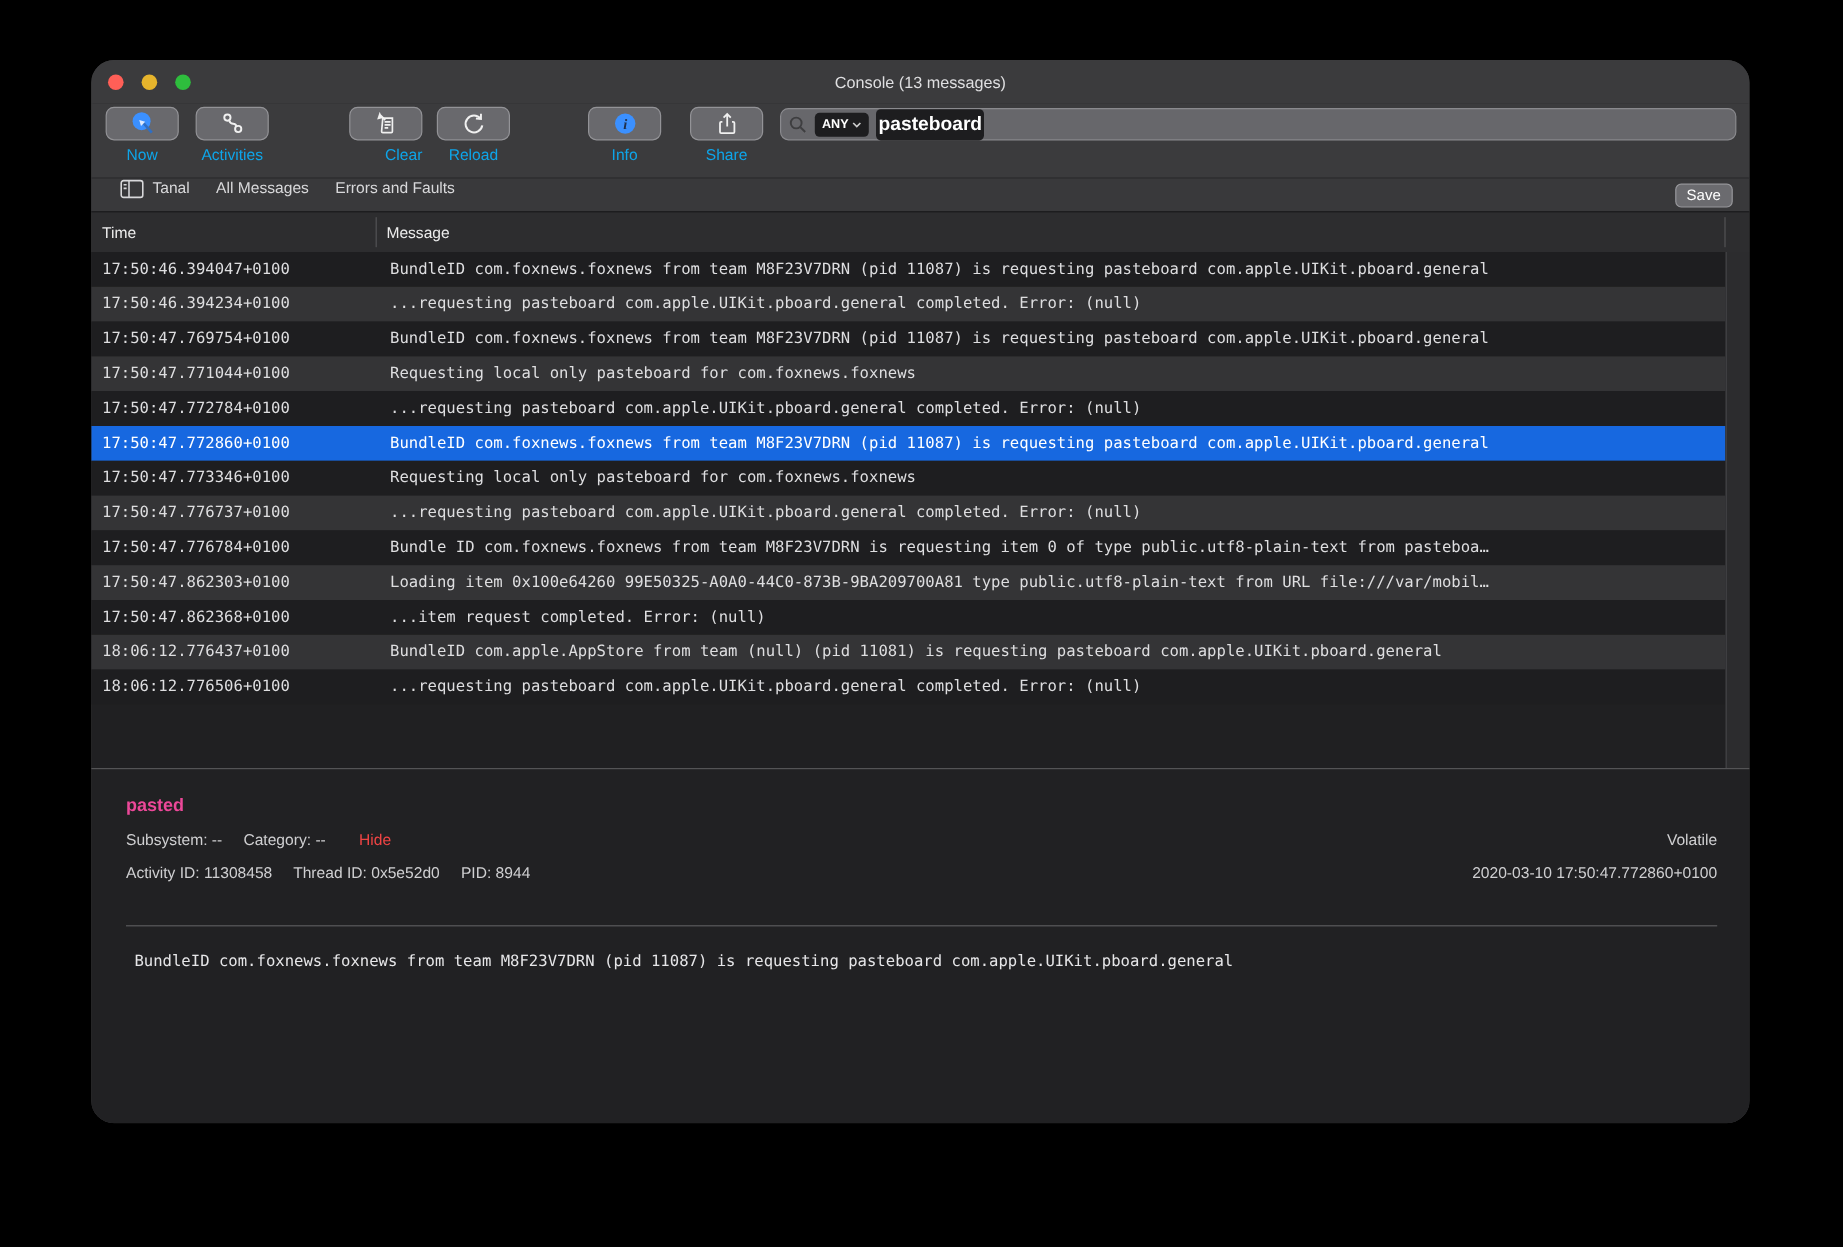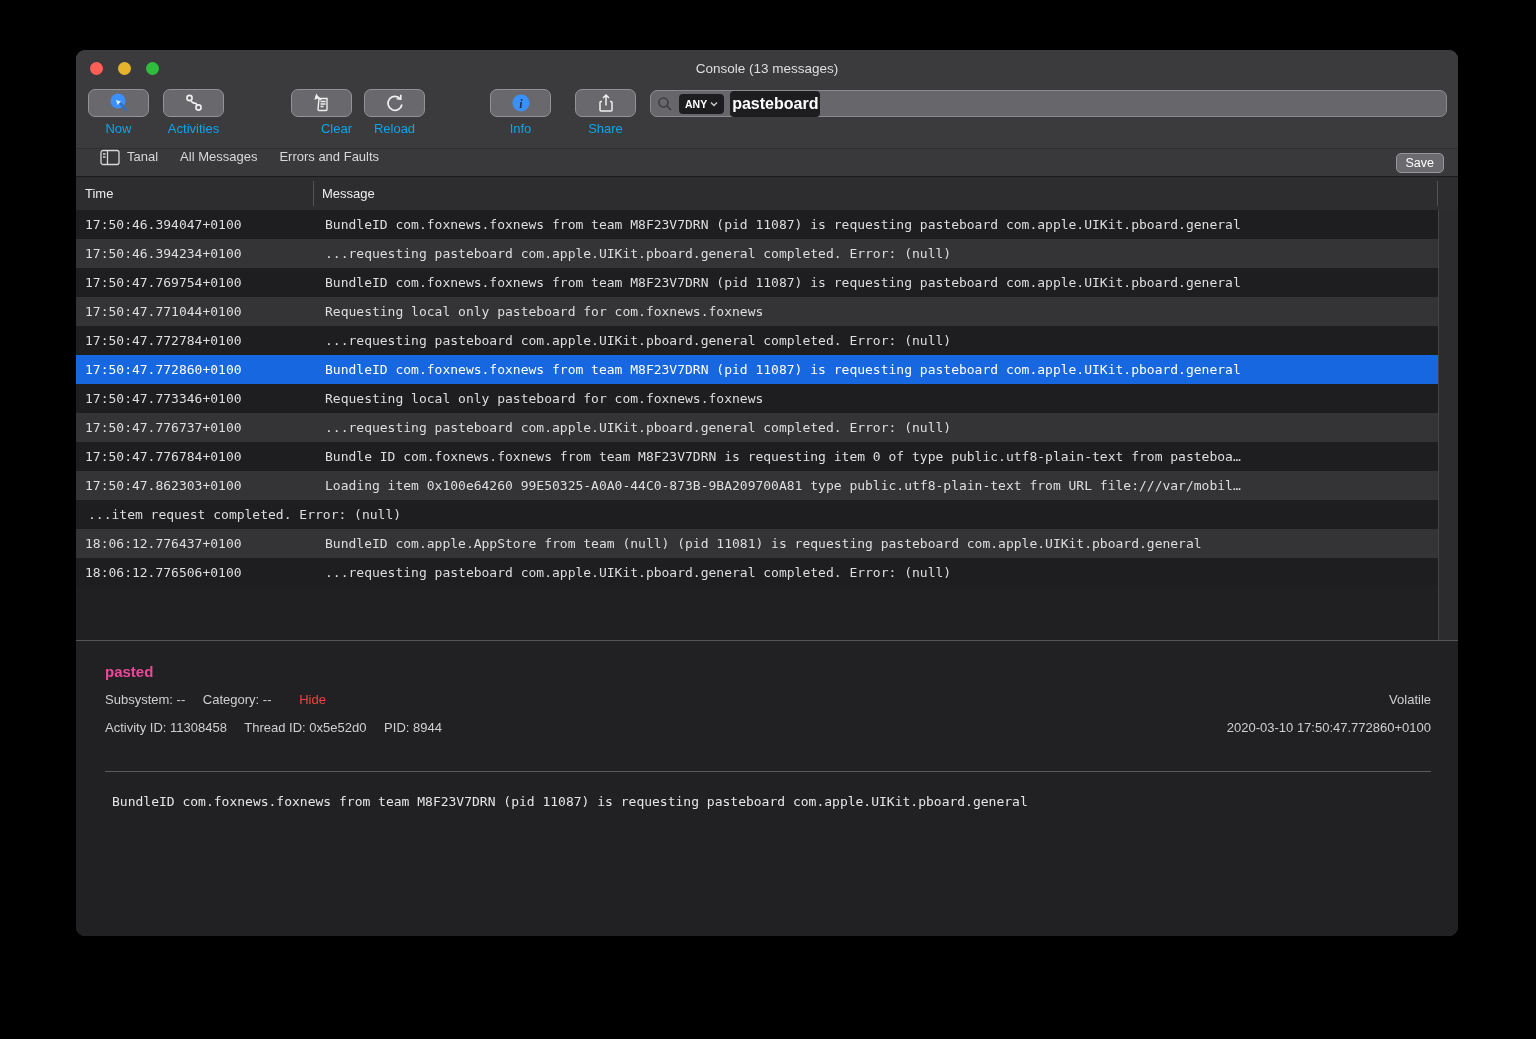--- a/index.html
+++ b/index.html
@@ -1,20 +1,20 @@
 <!DOCTYPE html>
 <html><head>
 <meta charset="utf-8">
 <style>
   * { margin:0; padding:0; box-sizing:border-box; }
   html,body { width:1536px; height:1039px; background:#000; overflow:hidden;
               font-family:"Liberation Sans", sans-serif; }
 
   .window { position:absolute; left:76px; top:50px; width:1382px; height:886px;
-            border-radius:9px; overflow:hidden; background:#202022;
+            border-radius:19px; overflow:hidden; background:#202022;
             box-shadow: inset 0 0 0 1px rgba(255,255,255,0.14); }
 
   
   .titlebar { height:36px; background:#3b3b3d; display:flex; align-items:center;
               justify-content:center; position:relative; }
   .traffic { position:absolute; left:14px; top:12px; display:flex; gap:15px; }
   .light { width:13px; height:13px; border-radius:50%; }
   .light.red { background:#ff5f57; } .light.yellow { background:#e6b42c; }
   .light.green { background:#2ebd3d; }
   .title { color:#dfdfe1; font-size:13.5px; }
@@ -257,20 +257,21 @@
         </div>
         <div class="row">
           <div class="cell-time">17:50:47.776784+0100</div>
           <div class="cell-msg">Bundle ID com.foxnews.foxnews from team M8F23V7DRN is requesting item 0 of type public.utf8-plain-text from pasteboa…</div>
         </div>
         <div class="row">
           <div class="cell-time">17:50:47.862303+0100</div>
           <div class="cell-msg">Loading item 0x100e64260 99E50325-A0A0-44C0-873B-9BA209700A81 type public.utf8-plain-text from URL file:///var/mobil…</div>
         </div>
         <div class="row">
+          <div class="cell-time">17:50:47.862368+0100</div>
           <div class="cell-msg">...item request completed. Error: (null)</div>
         </div>
         <div class="row">
           <div class="cell-time">18:06:12.776437+0100</div>
           <div class="cell-msg">BundleID com.apple.AppStore from team (null) (pid 11081) is requesting pasteboard com.apple.UIKit.pboard.general</div>
         </div>
         <div class="row">
           <div class="cell-time">18:06:12.776506+0100</div>
           <div class="cell-msg">...requesting pasteboard com.apple.UIKit.pboard.general completed. Error: (null)</div>
         </div>

